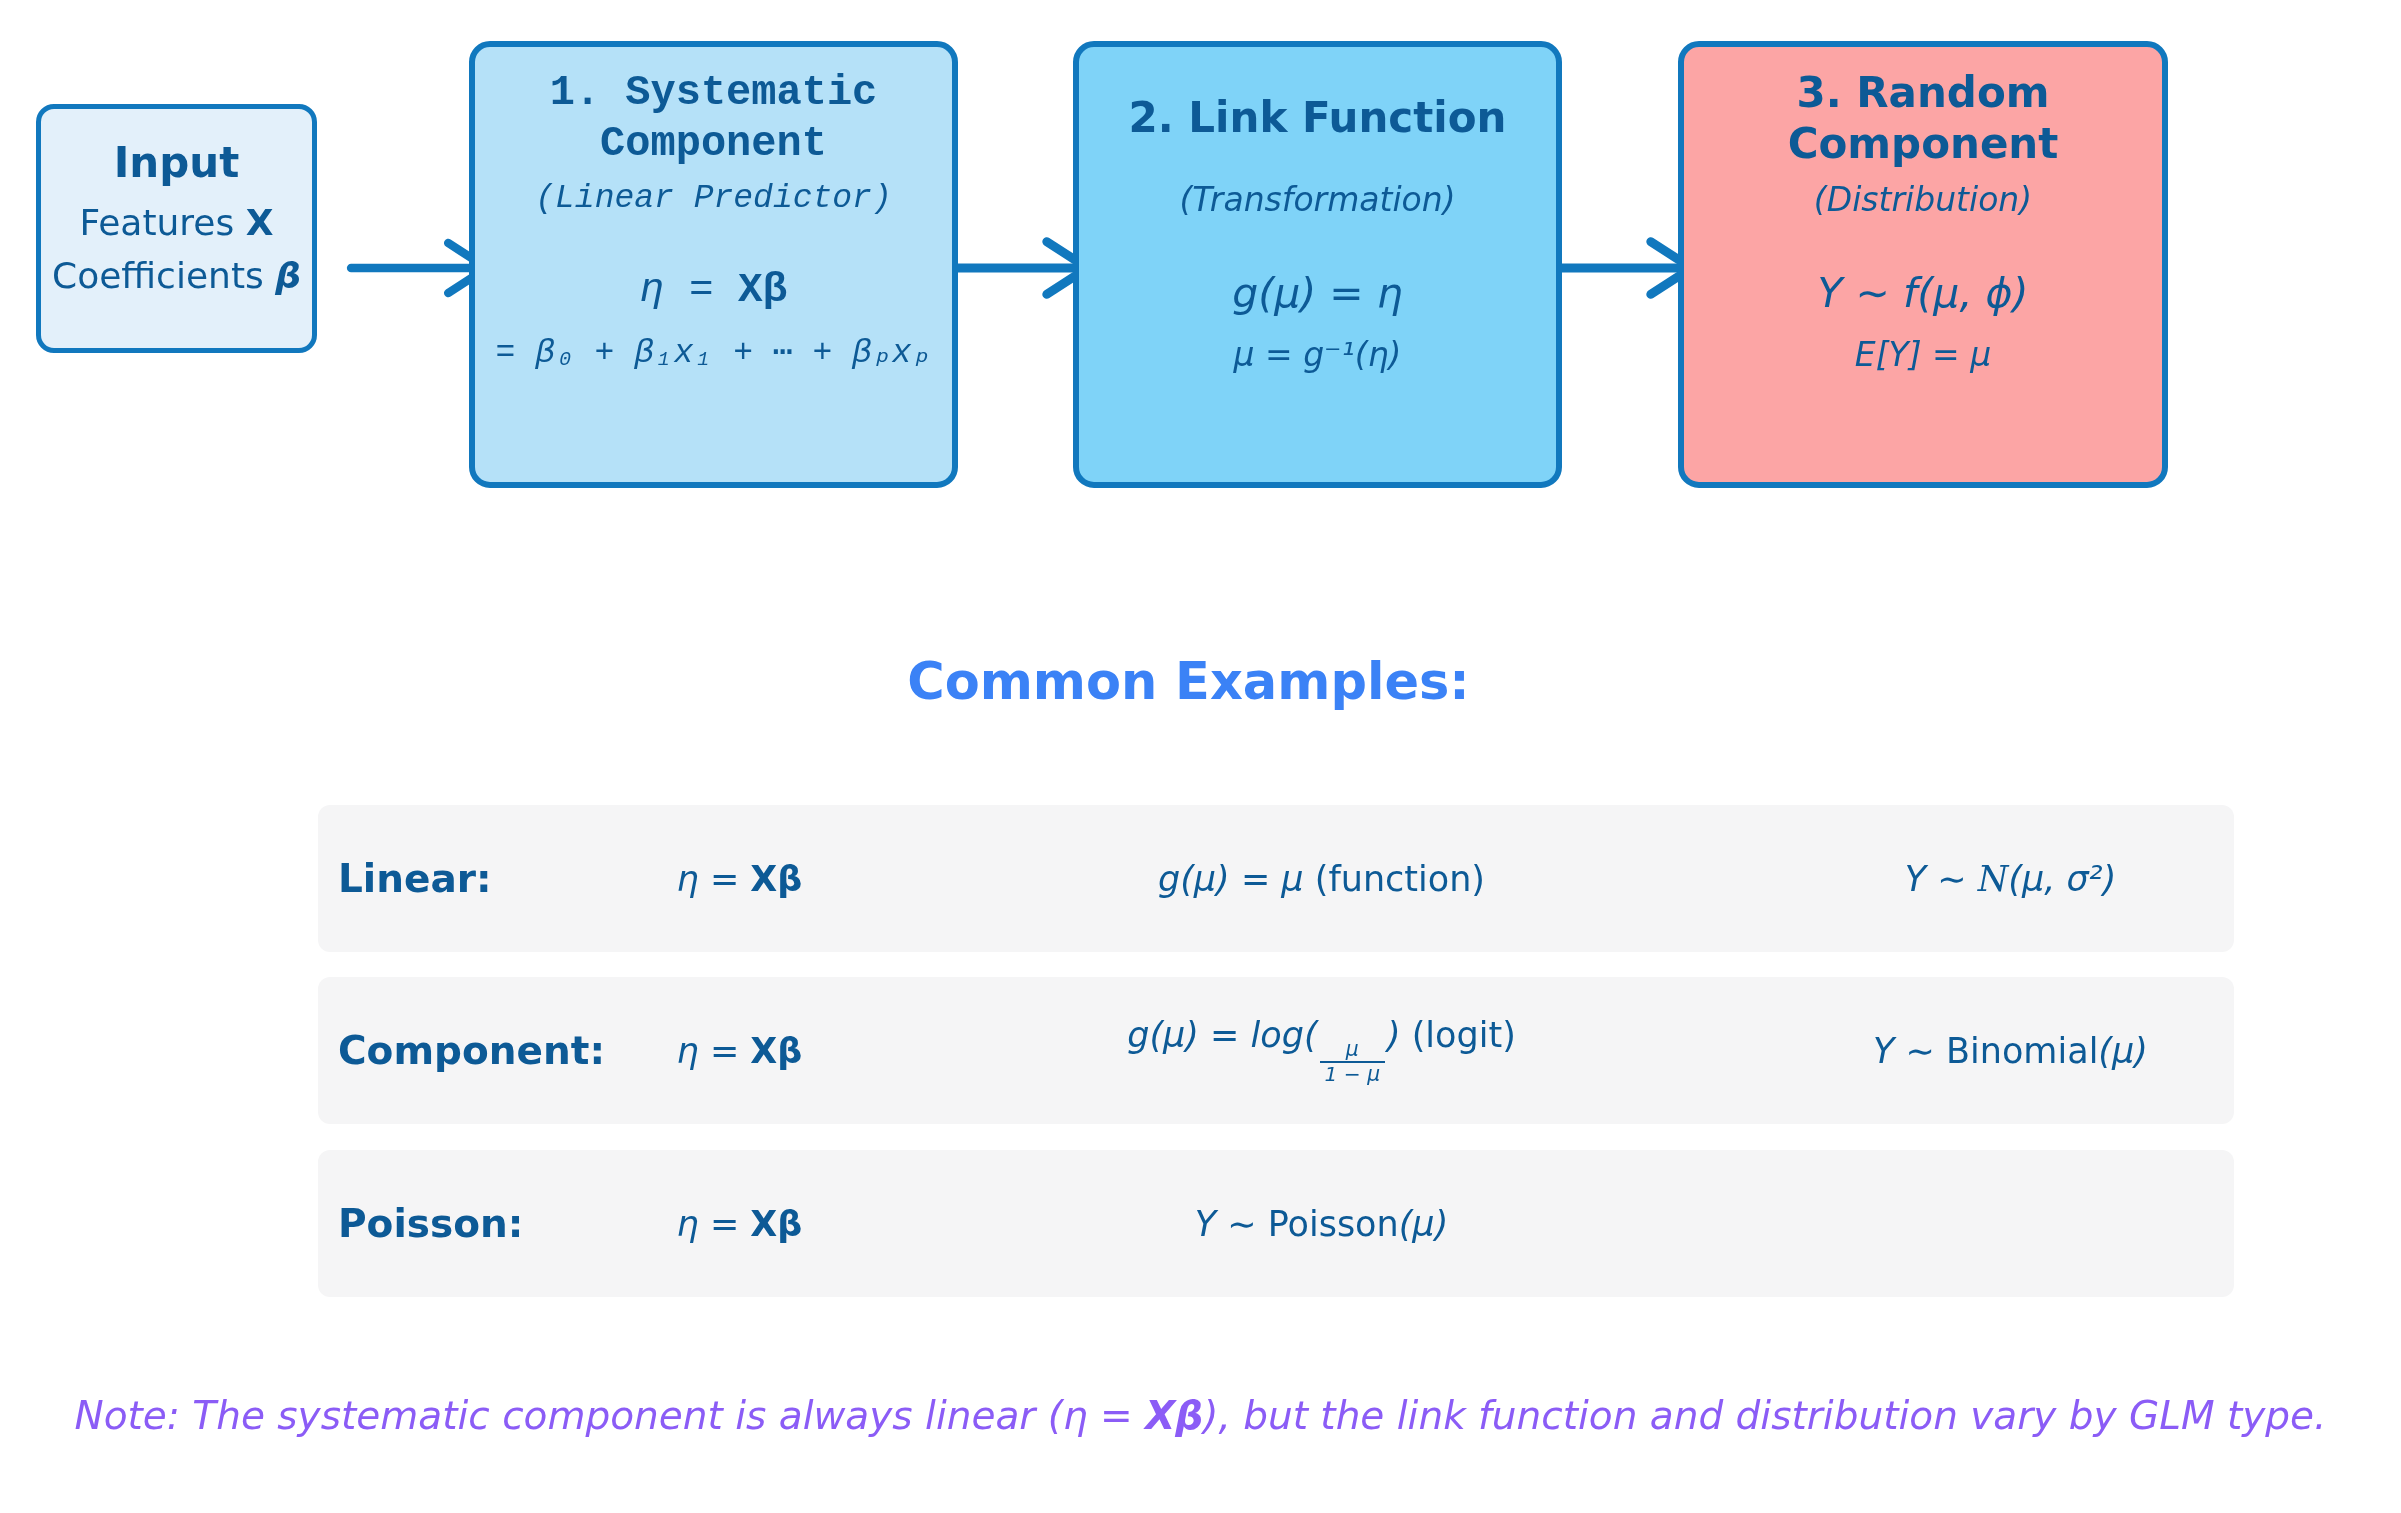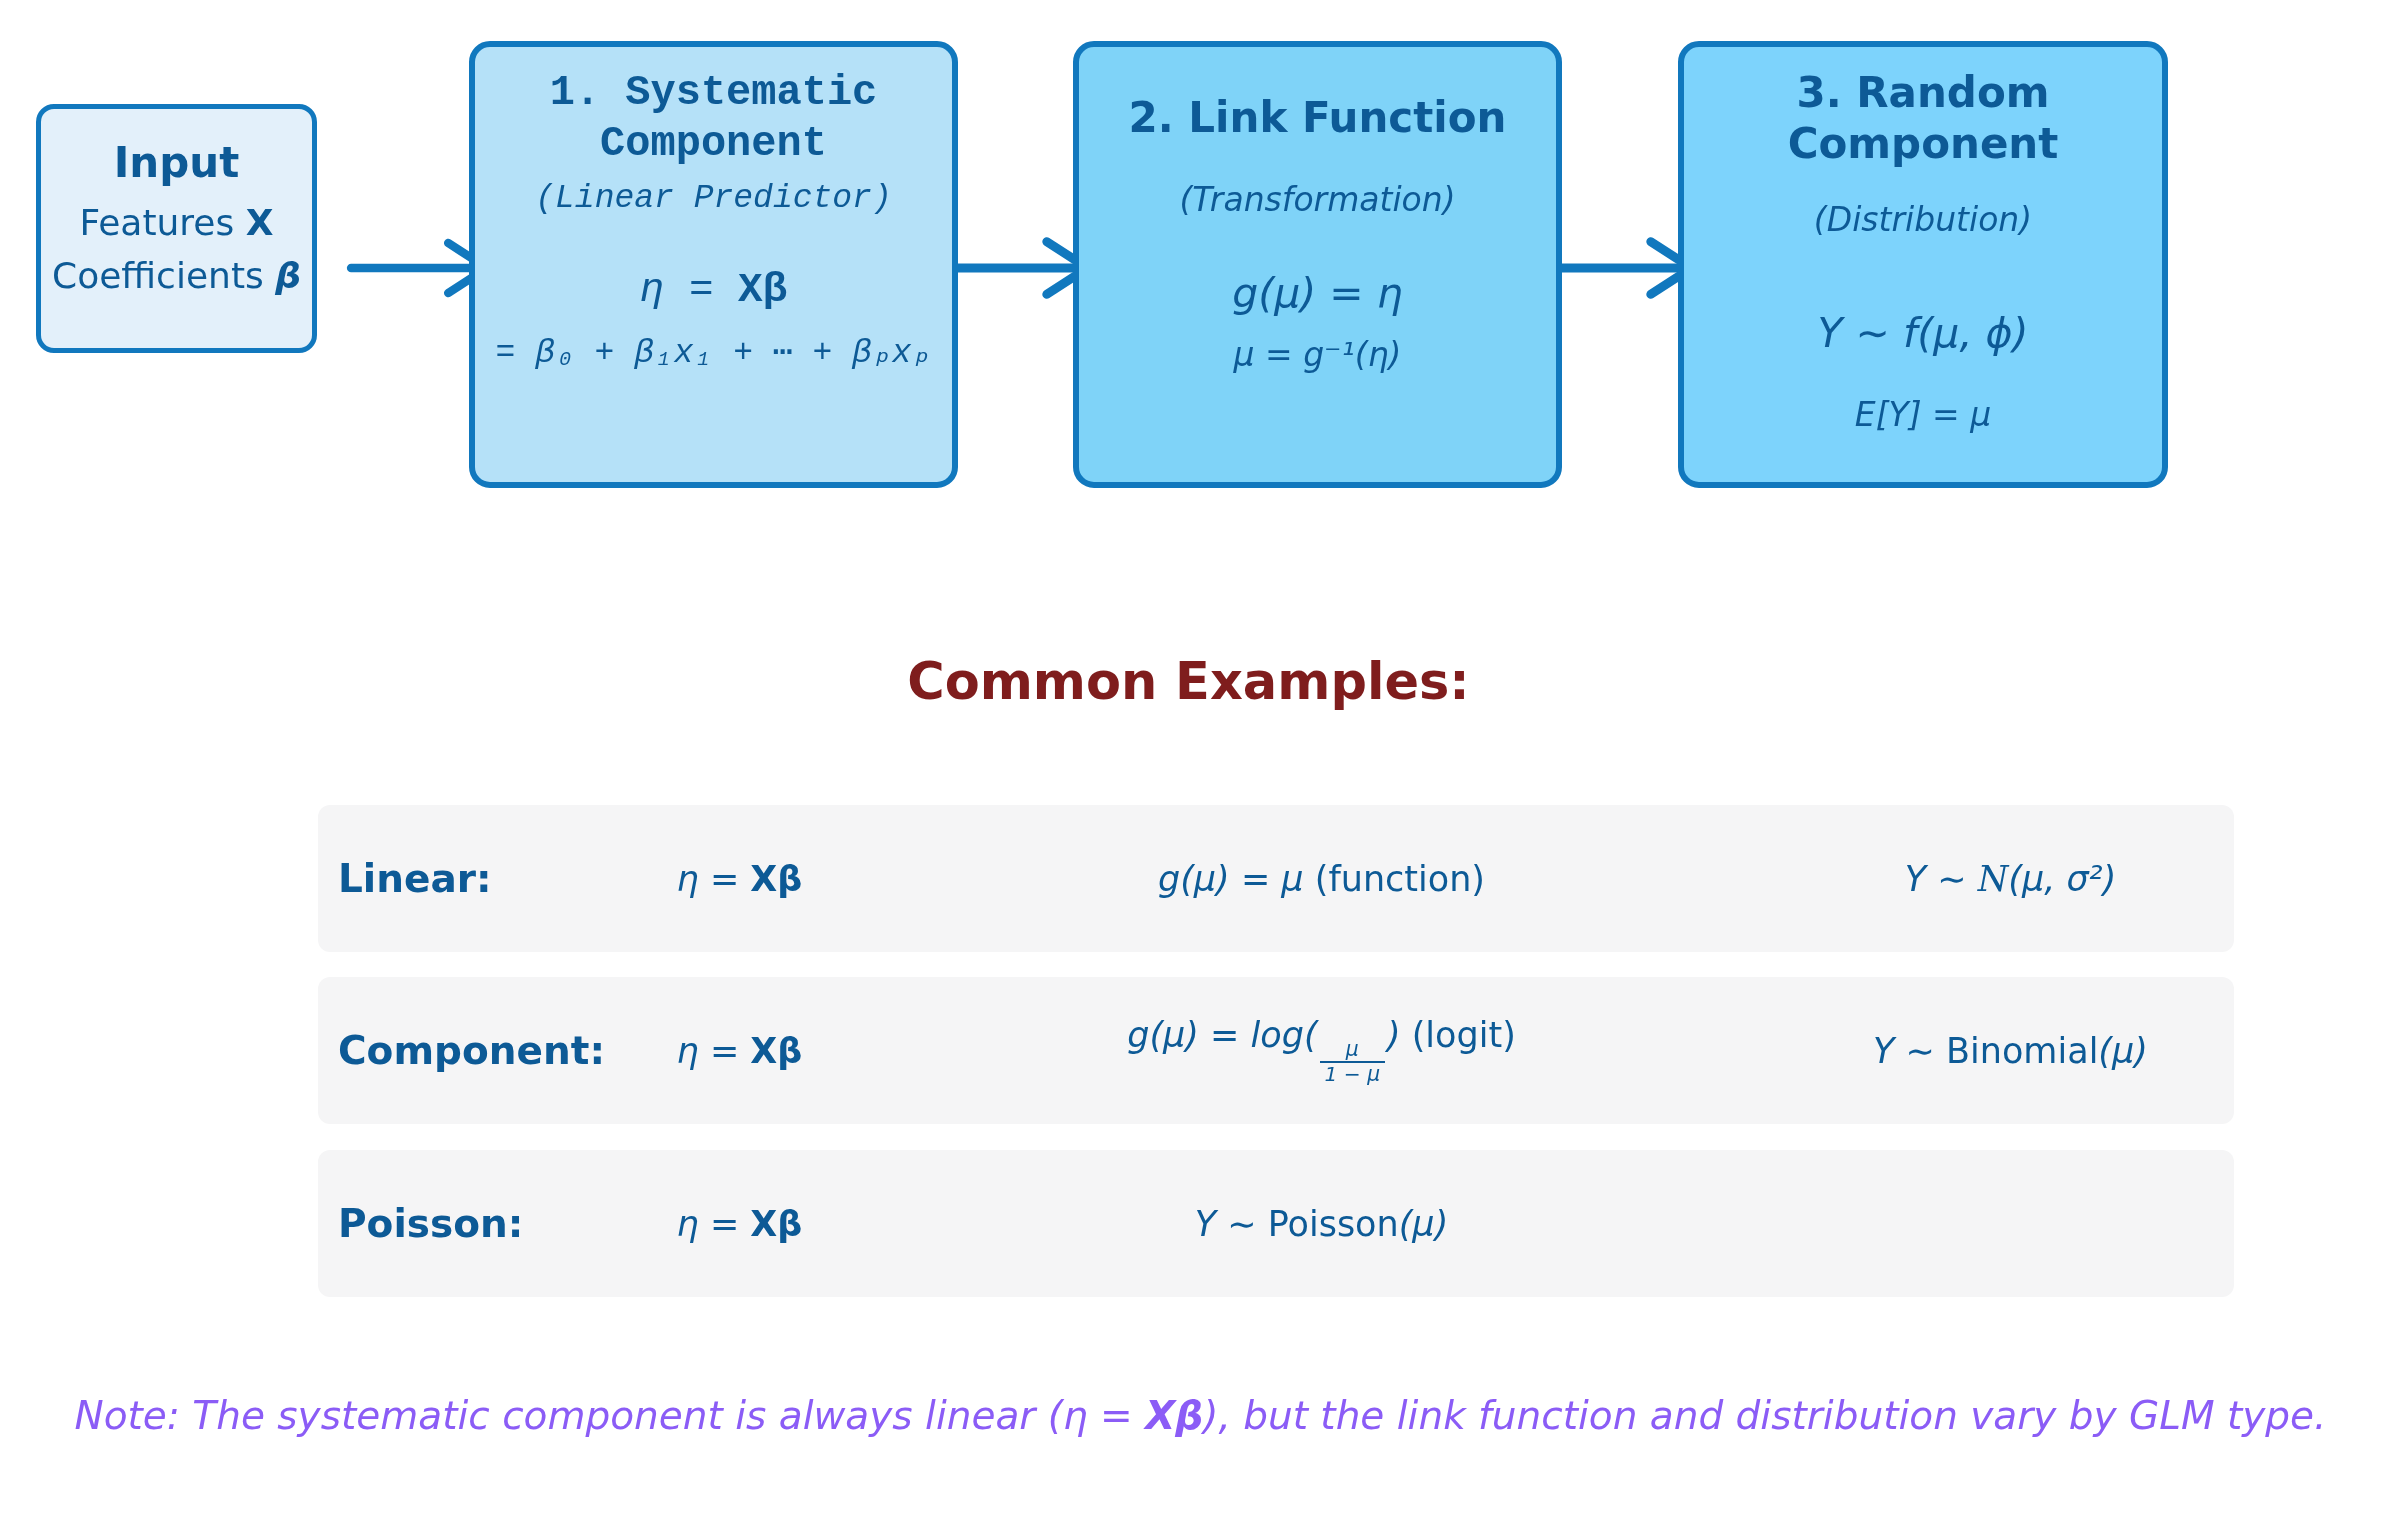--- a/index.html
+++ b/index.html
@@ -11,38 +11,38 @@
        align-items:center;text-align:center;border:6.8px solid #1178be;border-radius:21px;}
   .input-box{left:36px;top:104px;width:281px;height:249px;background:#e3f0fa;
              border-width:5.3px;border-radius:18px;padding-top:28.5px;}
   .input-title{font-size:42px;font-weight:bold;}
   .input-line{font-size:36px;margin-top:16.5px;line-height:1.1;}
   .input-line + .input-line{margin-top:13.5px;}
 
   .comp{top:41px;width:489px;height:447px;background:#b5e1f8;padding-top:19.5px;}
   #box1{left:469px;background:#b5e1f8;font-family:Liberation Mono, monospace;}
   #box2{left:1073px;background:#7fd3f8;}
-  #box3{left:1678px;width:490px;background:#7dd3fc;gap:20px;}
+  #box3{left:1678px;width:490px;background:#fca5a5;}
   .comp .title{height:104px;display:flex;flex-direction:column;justify-content:center;
                font-size:42px;font-weight:bold;line-height:1.2;}
   .comp .subtitle{font-style:italic;font-size:33px;margin-top:9px;}
   .comp .eq1{font-size:41px;margin-top:50px;}
   .comp .eq2{font-size:33px;margin-top:18px;}
 
   .it{font-style:italic;}
   .b{font-weight:bold;}
   .cal{font-family:"DejaVu Serif",serif;font-style:italic;}
 
   .arrow{position:absolute;top:234px;height:68px;}
   #arrow1{left:344px;width:150px;}
   #arrow2{left:937px;width:158px;}
   #arrow3{left:1541px;width:158px;}
 
   .heading{position:absolute;top:652px;left:0;width:2377px;text-align:center;
-           font-size:51px;font-weight:bold;color:#7f1d1d;}
+           font-size:51px;font-weight:bold;color:#3b82f6;}
 
   
   .row{position:absolute;left:318px;width:1916px;height:147px;background:#f5f5f6;border-radius:12px;
        box-sizing:border-box;display:grid;grid-template-columns:285px 233px 931px 1fr;
        align-items:center;padding-left:20px;color:#0d5a96;}
   #row1{top:805px;}#row2{top:977px;}#row3{top:1150px;}
   .row .label{font-size:39px;font-weight:bold;text-align:left;}
   .row .cell{font-size:35px;text-align:center;white-space:nowrap;}
 
   .frac{display:inline-flex;flex-direction:column;align-items:center;vertical-align:-0.45em;

